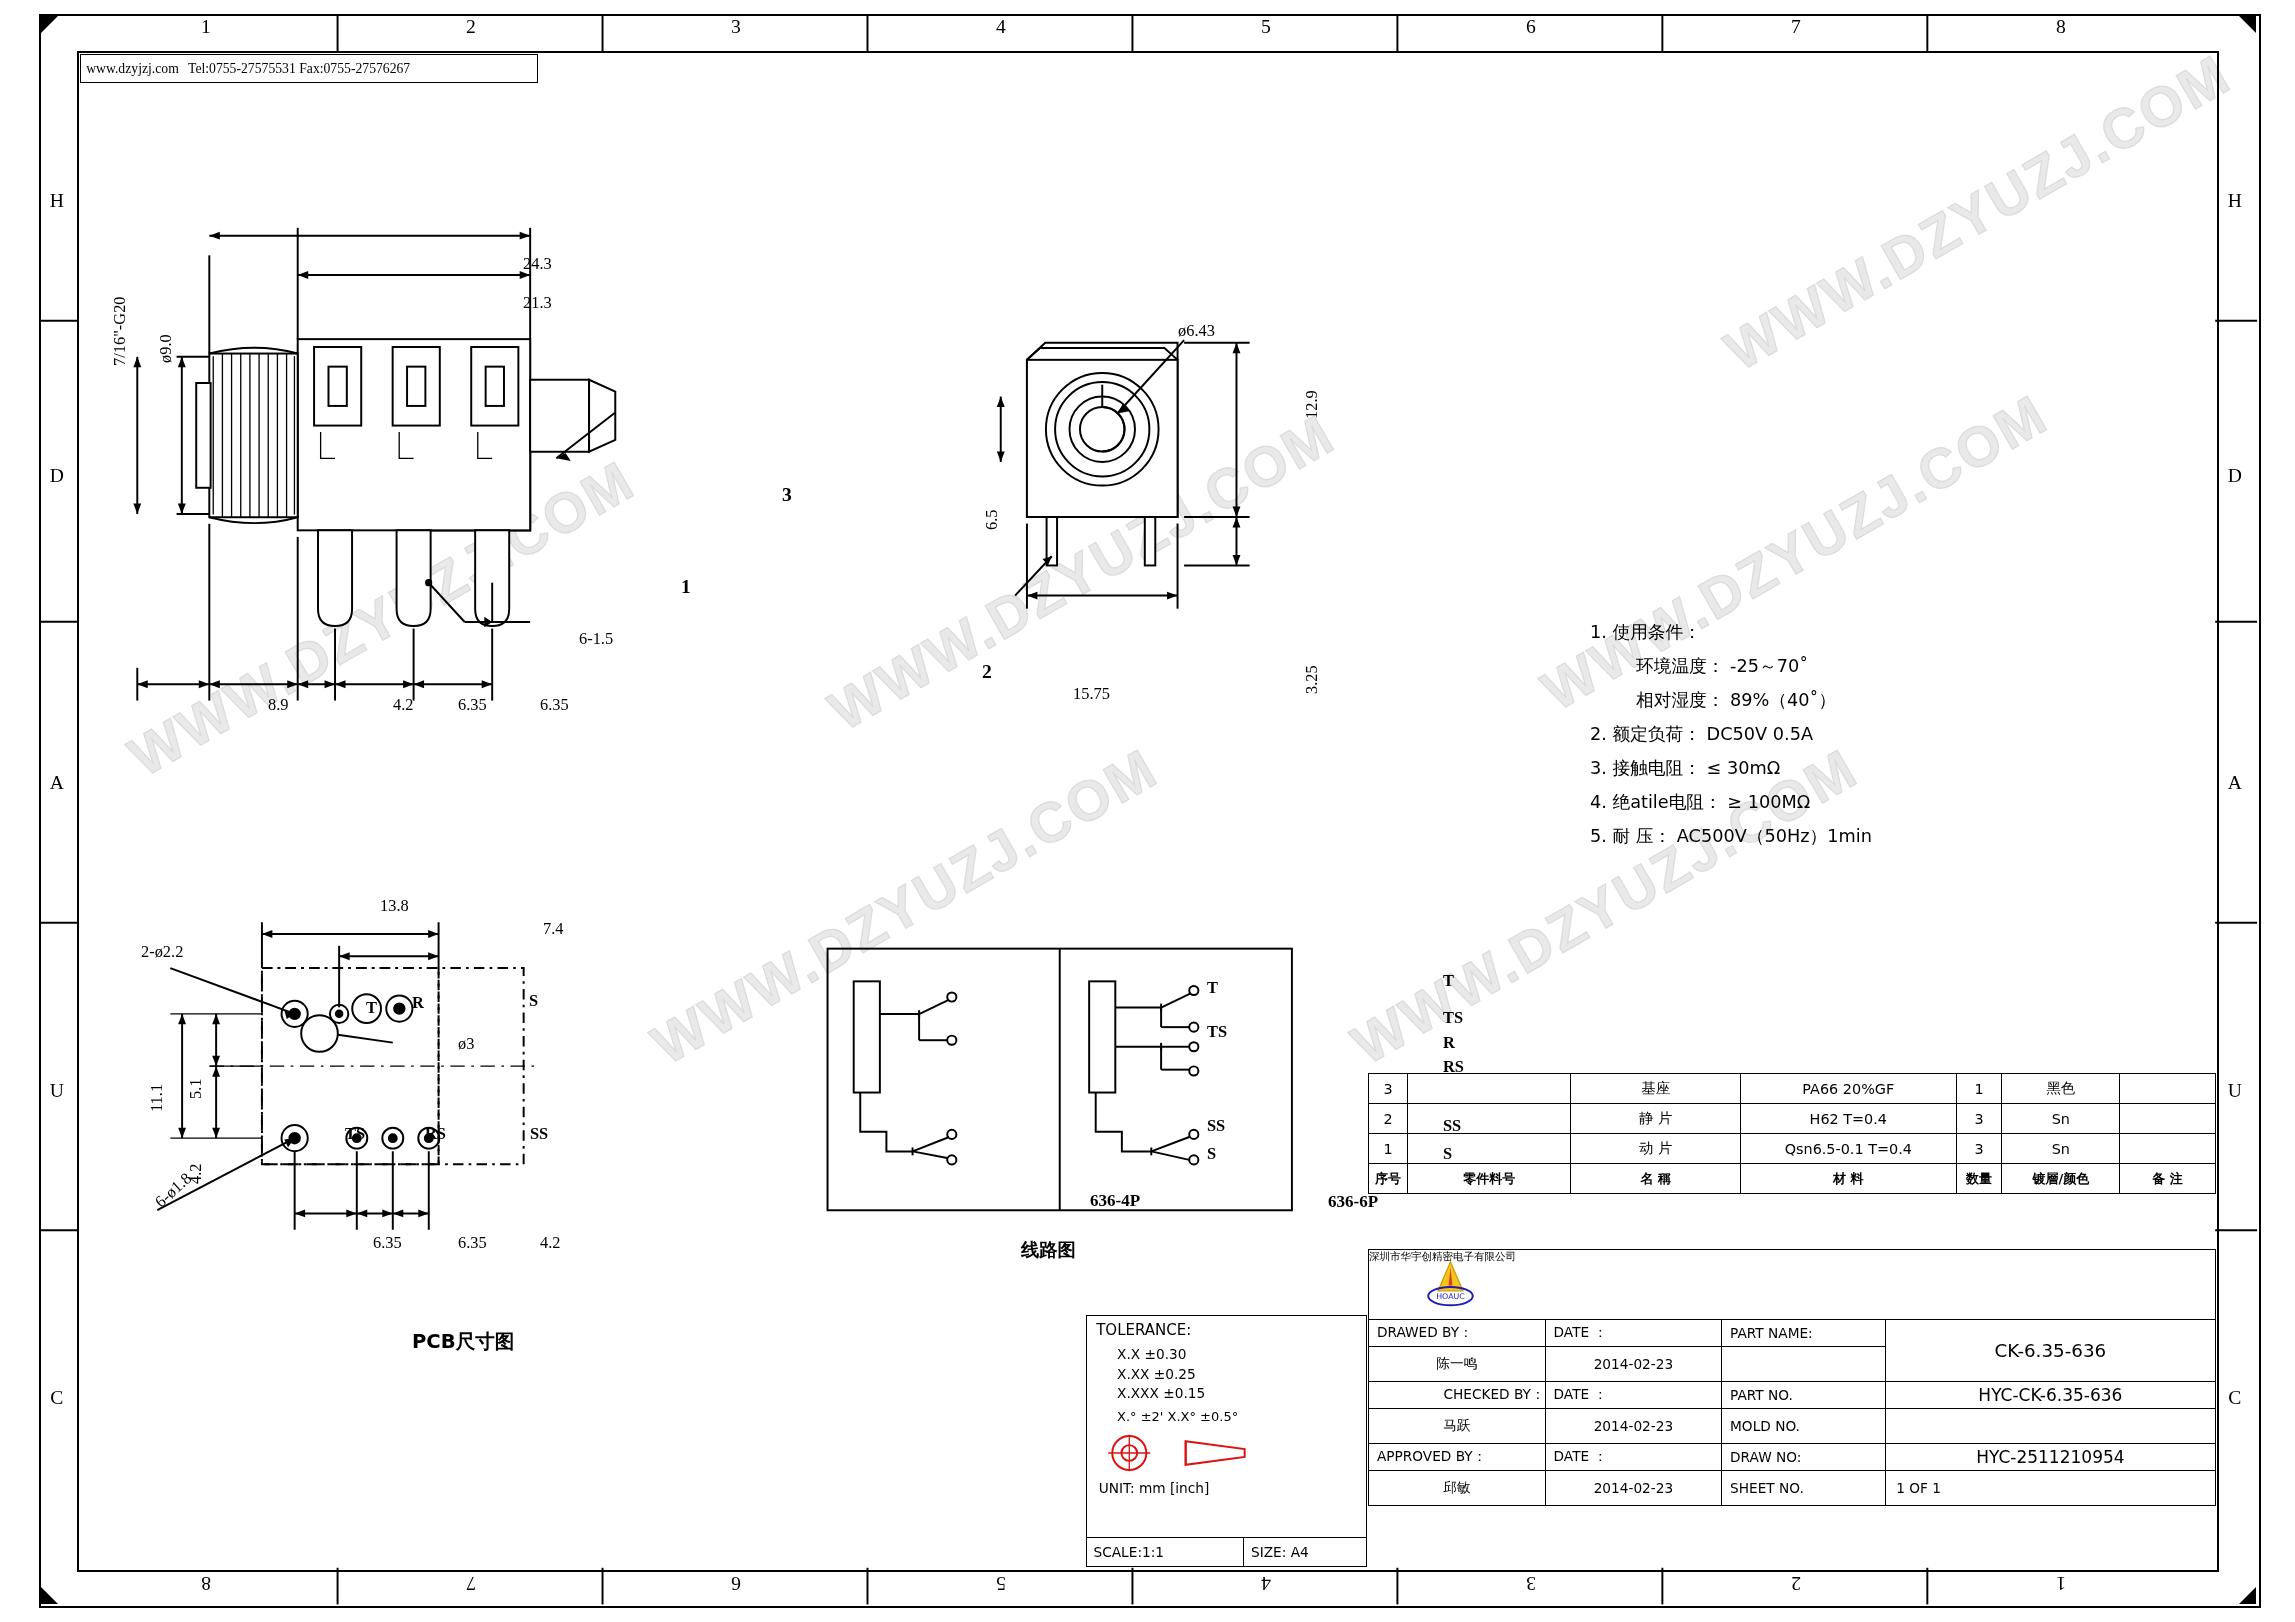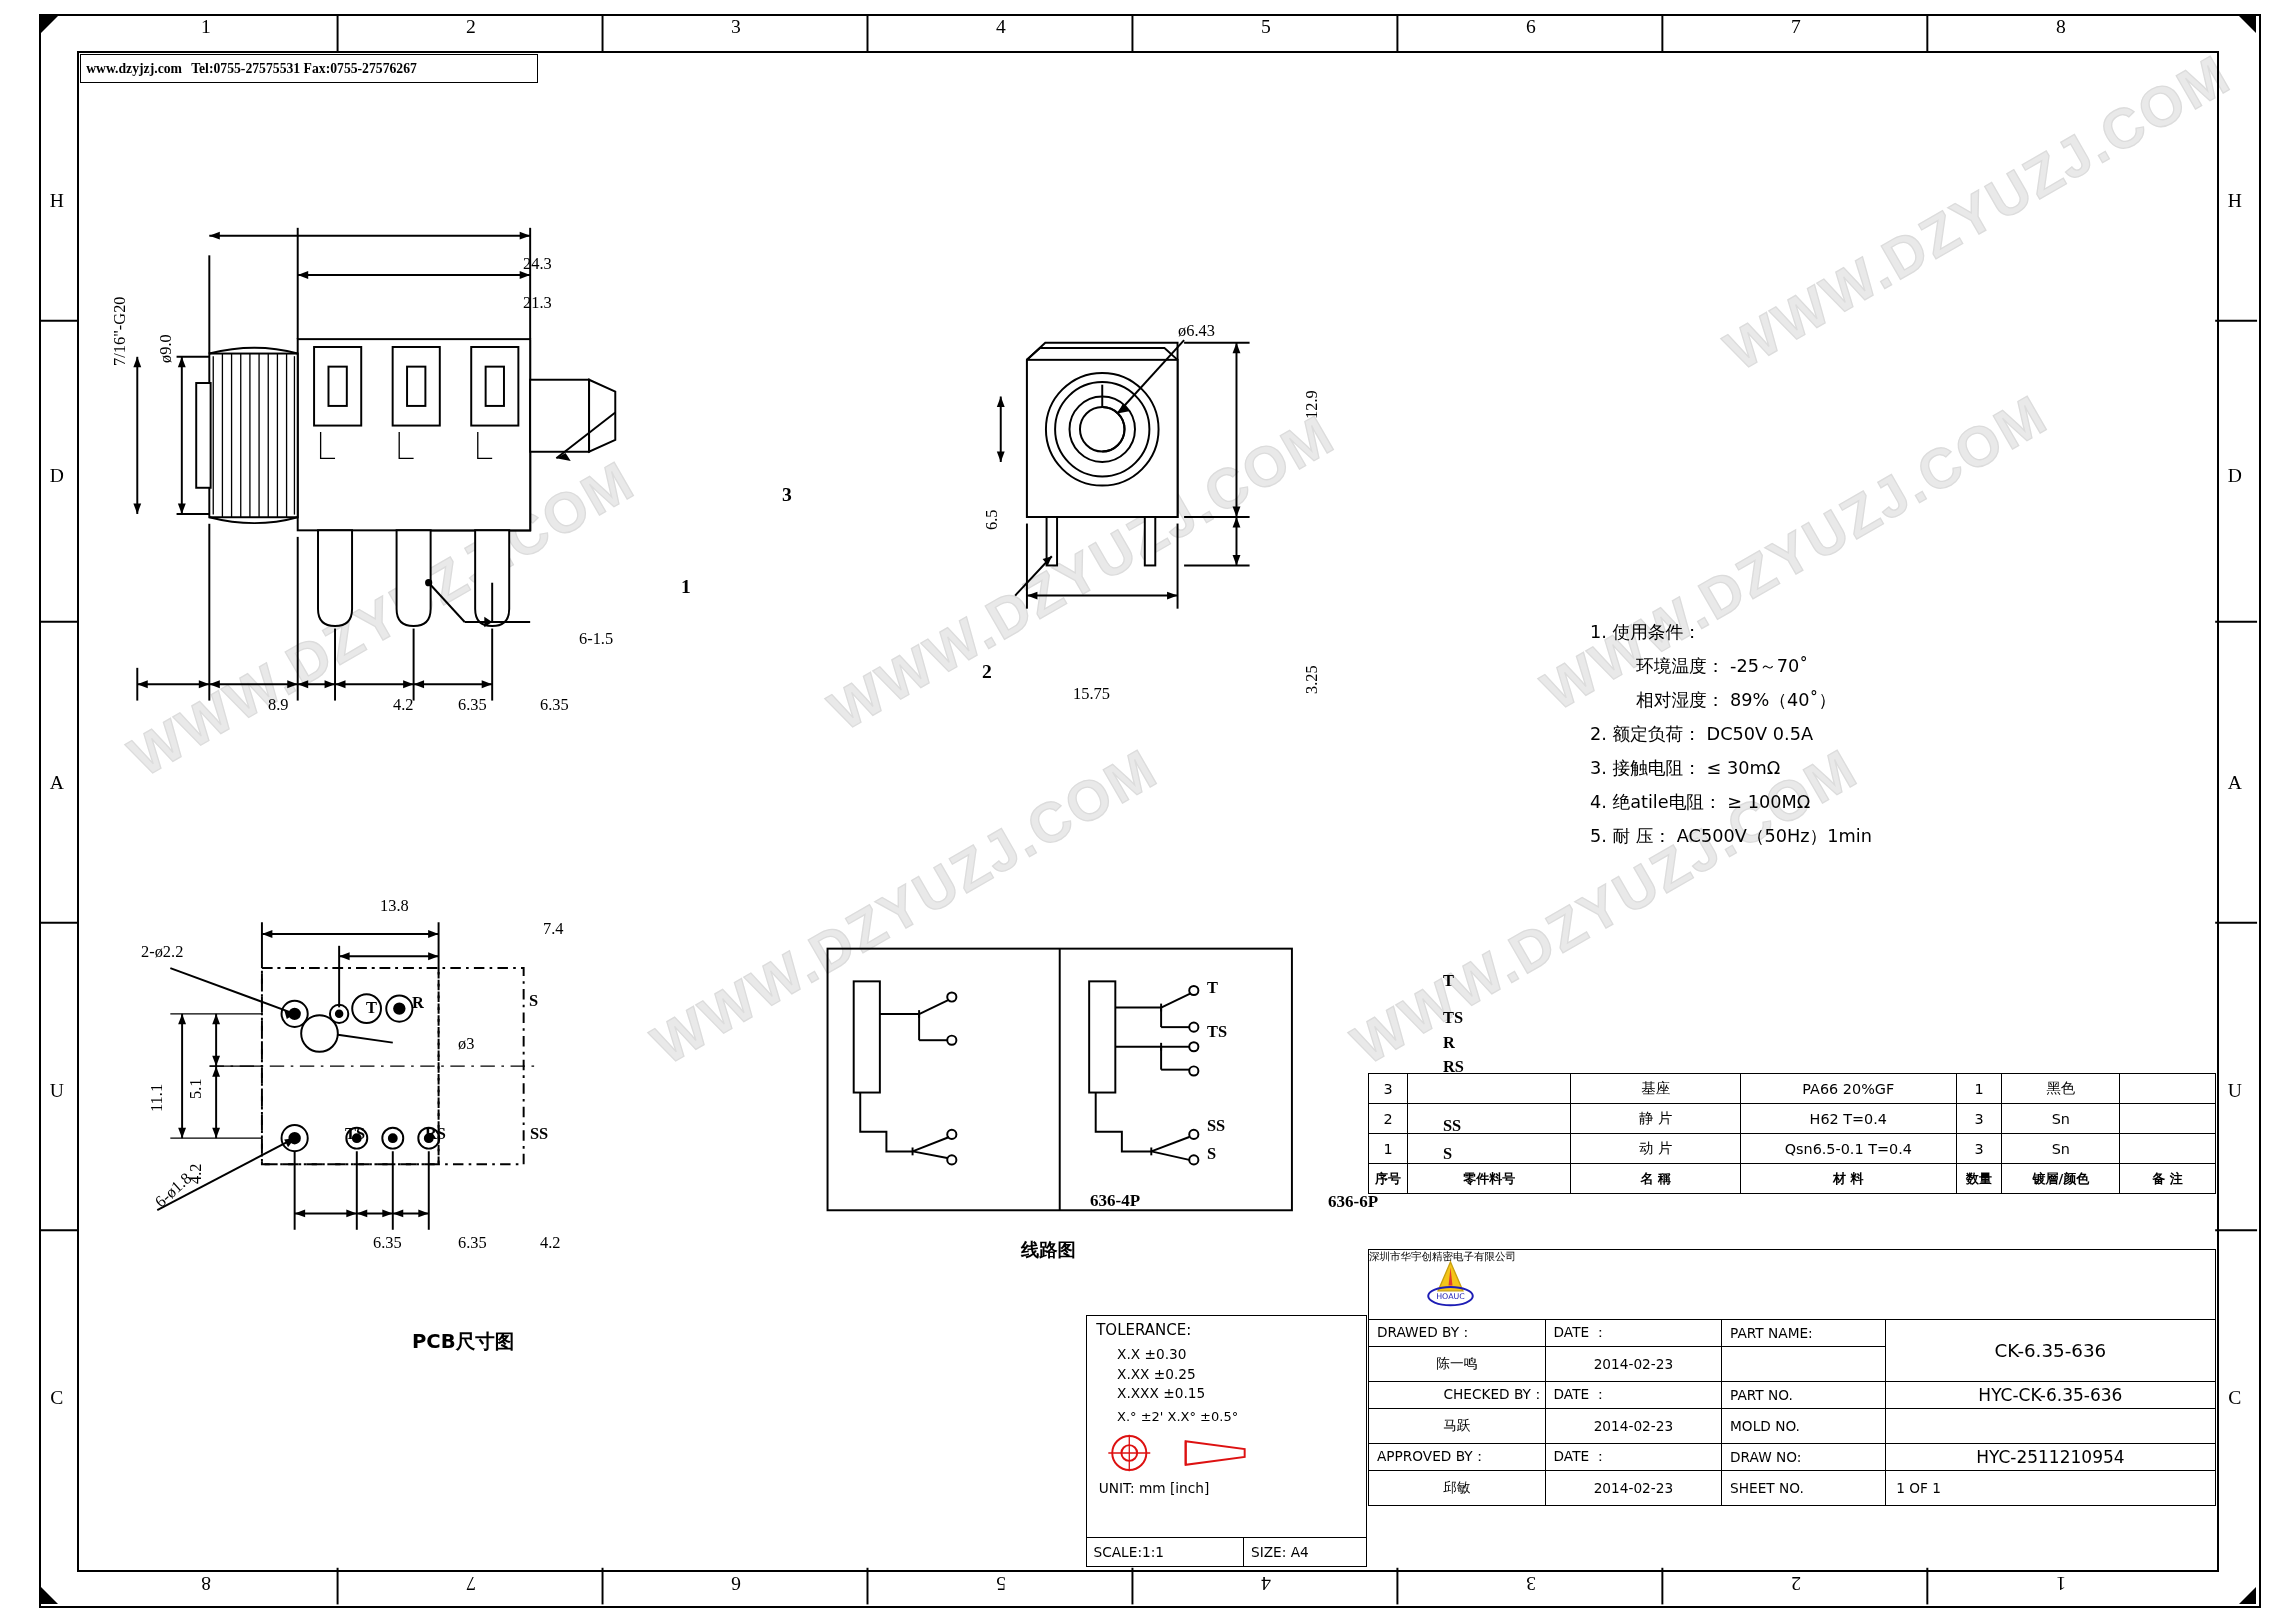--- a/index.html
+++ b/index.html
@@ -14,21 +14,21 @@
   .rowmark{position:absolute;font-size:19.6px;font-family:"Liberation Serif",serif;text-align:center;width:19.6px;}
 
   .tri{position:absolute;width:0;height:0;}
   .tri-tl{border-left:17px solid #000;border-bottom:17px solid transparent;}
   .tri-tr{border-right:17px solid #000;border-bottom:17px solid transparent;}
   .tri-bl{border-left:17px solid #000;border-top:17px solid transparent;}
   .tri-br{border-right:17px solid #000;border-top:17px solid transparent;}
 
   
   .urlbox{position:absolute;left:80px;top:54px;width:458px;height:29px;border:1.3px solid #000;box-sizing:border-box;
-          display:flex;align-items:center;padding-left:5.2px;font-size:13.7px;font-weight:bold;font-family:"Liberation Serif",serif;white-space:nowrap;}
+          display:flex;align-items:center;padding-left:5.2px;font-size:13.7px;font-weight:normal;font-family:"Liberation Serif",serif;white-space:nowrap;}
   .urlbox .u1{margin-right:9.2px;}
 
   
   .wm{position:absolute;color:#e9e9e9;font-family:"Liberation Sans",sans-serif;font-weight:bold;
       font-size:56px;letter-spacing:2.6px;transform:rotate(-30deg);transform-origin:left top;white-space:nowrap;
       -webkit-text-stroke:1.3px #dcdcdc;}
 
   
   .lbl{position:absolute;font-size:16.4px;font-family:"Liberation Serif",serif;white-space:nowrap;}
   .lblb{position:absolute;font-size:16.4px;font-family:"Liberation Serif",serif;white-space:nowrap;font-weight:bold;}

